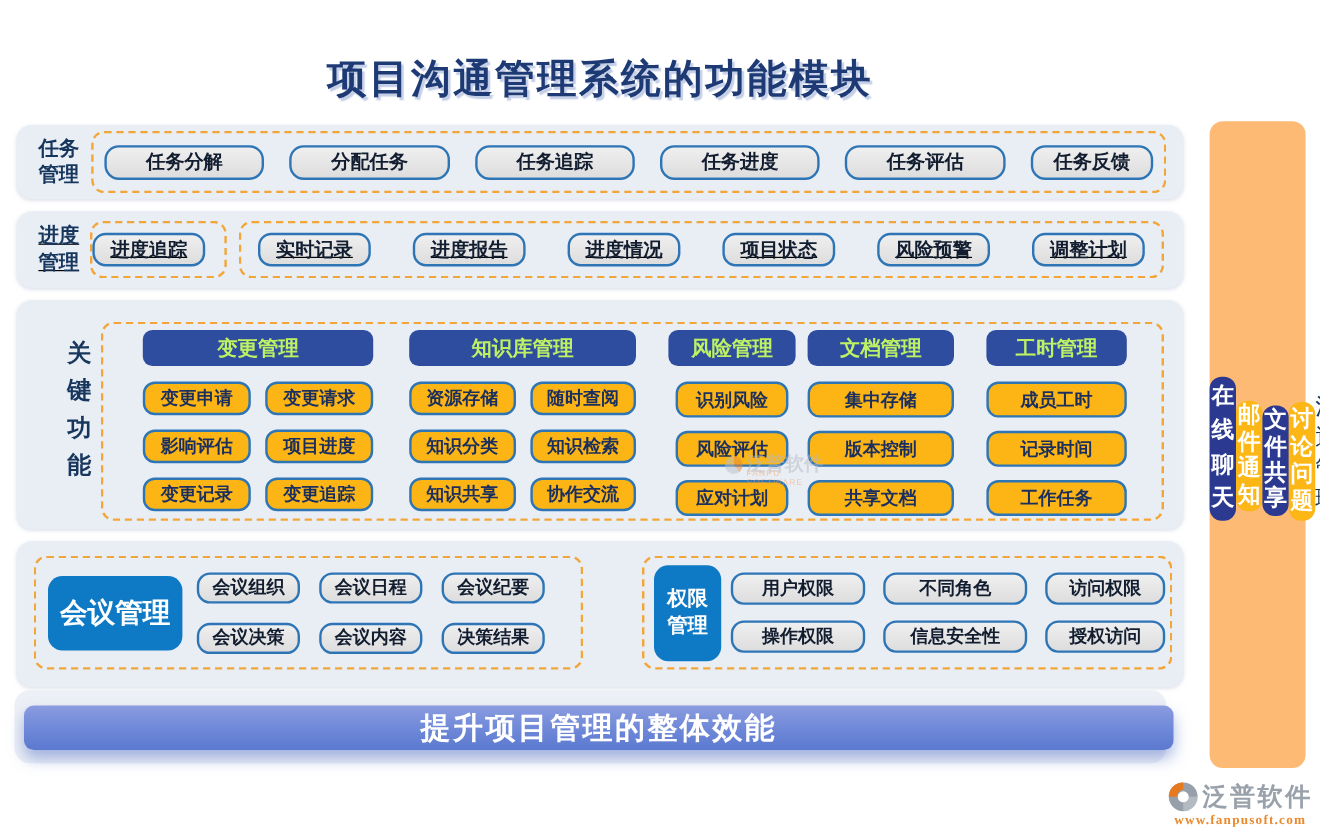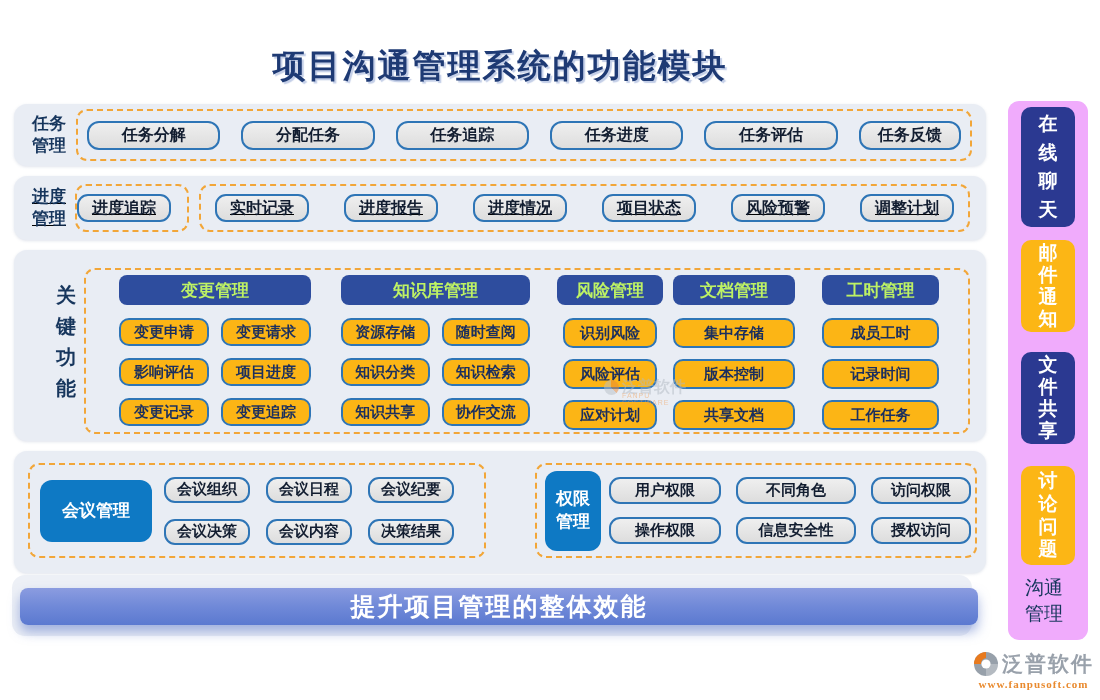--- a/index.html
+++ b/index.html
@@ -53,41 +53,41 @@
   .col3{width:106px;margin-right:10px;}
   .col4{width:122px;margin-right:27px;}
   .col5{width:117px;}
   .stack{display:flex;flex-direction:column;gap:11px;align-items:center;}
   .stack .btn-yellow{height:30px;width:100%;}
   .col3 .stack .btn-yellow{width:94px;}
   
   #row-bottom{top:451px;height:122px;}
   #grp-meeting{position:absolute;left:14px;top:12px;width:458px;height:95px;
                display:flex;align-items:center;padding:0 10px;}
-  #grp-meeting .box-blue{width:112px;height:62px;font-size:17px;margin-right:12px;flex:none;}
+  #grp-meeting .box-blue{width:112px;height:62px;font-size:23px;margin-right:12px;flex:none;}
   .grid3m{display:grid;grid-template-columns:86px 86px 86px;column-gap:32px;row-gap:15px;gap:16px;}
   .grid3m .btn-gray{height:26px;font-size:15px;}
   #grp-perm{position:absolute;left:521px;top:12px;width:442px;height:95px;
             display:flex;align-items:center;padding:0 8px;}
   #grp-perm .box-blue{width:56px;height:80px;font-size:17px;margin-right:8px;flex:none;}
   #grp-perm .box-blue span{width:40px;word-break:break-all;text-align:center;line-height:1.3;}
   .grid3p{display:grid;grid-template-columns:112px 120px 100px;column-gap:15px;row-gap:13px;}
   .grid3p .btn-gray{height:27px;font-size:15px;}
   
   #banner-wrap{position:absolute;left:12px;top:575px;width:960px;height:61px;
                background:#edf0f6;border-radius:13px;}
   #banner{position:absolute;left:8px;top:13px;width:958px;height:37px;border-radius:8px;
           background:linear-gradient(180deg,#8b9ce0 0%,#7089d8 50%,#5b79d0 100%);
           box-shadow:0 7px 12px rgba(97,124,203,.55);
           display:flex;align-items:center;justify-content:center;
           font-family:"Liberation Serif","DejaVu Serif",serif;font-weight:bold;
           color:#fff;font-size:25px;letter-spacing:2px;}
   
   #sidebar{position:absolute;left:1008px;top:101px;width:80px;height:539px;
-           background:#f0abfc;border-radius:11px;display:flex;flex-direction:column;
+           background:#fdba74;border-radius:11px;display:flex;flex-direction:row;
            align-items:center;padding-top:6px;box-sizing:border-box;}
   .sbtn{width:54px;border-radius:10px;display:flex;align-items:center;justify-content:center;}
   .sbtn .vtext{width:22px;word-break:break-all;text-align:center;color:#fff;
                font-weight:bold;font-size:19px;}
   .sb-navy{background:#2b3991;}
   .sb-gold{background:#fcb615;}
   .sb1{height:120px;} .sb1 .vtext{line-height:1.5;}
   .sb2{height:92px;margin-top:13px;} .sb2 .vtext{line-height:1.15;}
   .sb3{height:92px;margin-top:20px;} .sb3 .vtext{line-height:1.15;}
   .sb4{height:99px;margin-top:22px;} .sb4 .vtext{line-height:1.2;}

